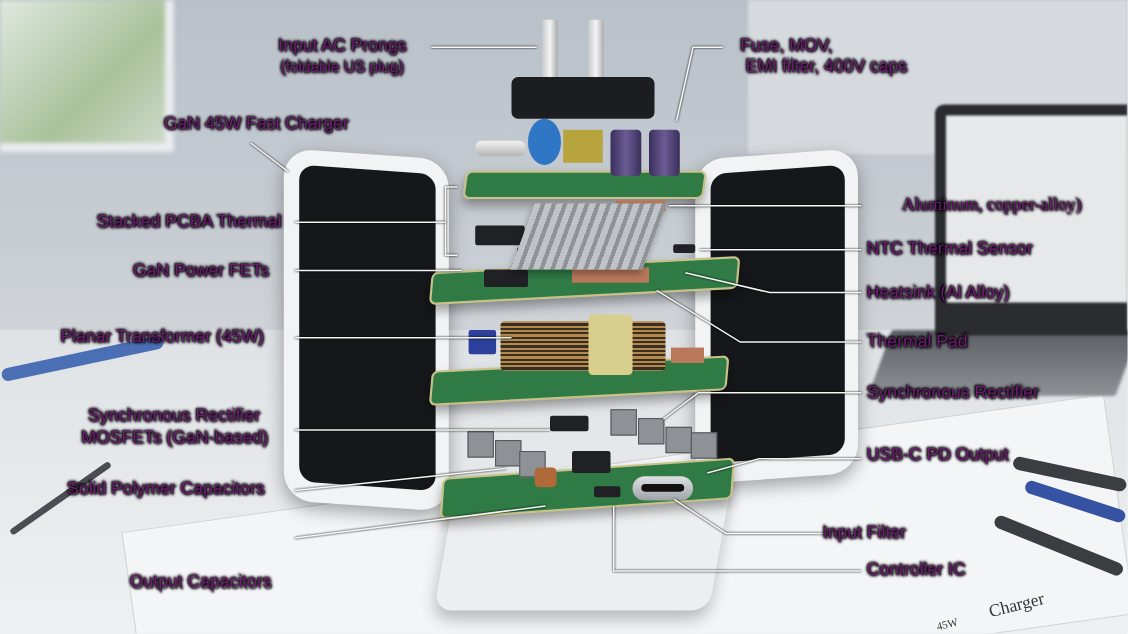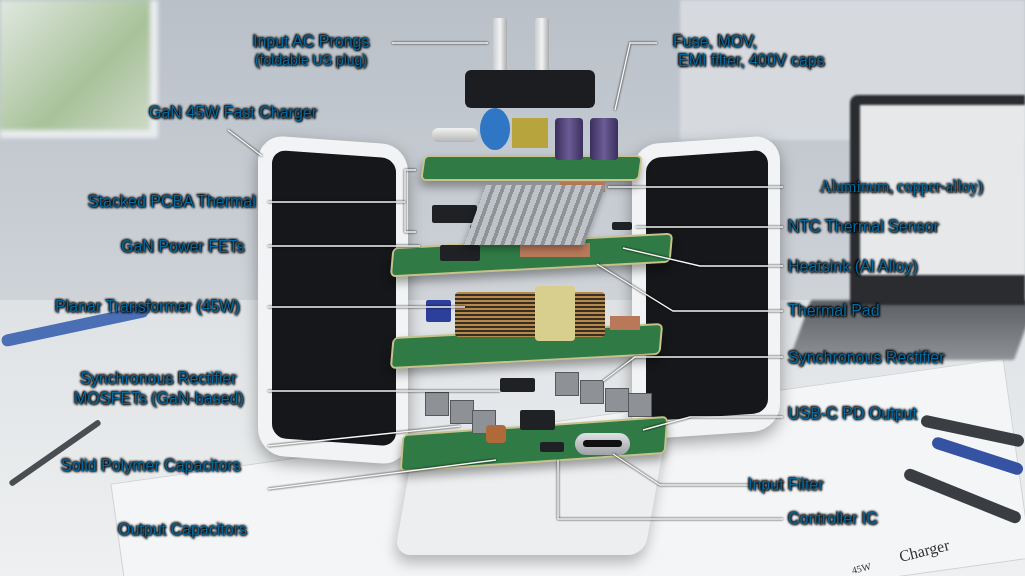--- a/index.html
+++ b/index.html
@@ -31,21 +31,21 @@
   .emi{position:absolute;left:512px;top:118px;width:36px;height:30px;background:#b8a43c;}
   .heatsink{position:absolute;left:475px;top:185px;width:120px;height:60px;background:repeating-linear-gradient(90deg,#bfc3c7 0 6px,#8e9398 6px 10px);transform:skewX(-20deg);box-shadow:0 4px 6px rgba(0,0,0,.3);}
   .copper{position:absolute;background:#b9785a;}
   .fet{position:absolute;background:#1f2124;border-radius:2px;}
   .transformer{position:absolute;left:455px;top:292px;width:150px;height:45px;background:repeating-linear-gradient(180deg,#b38a4a 0 2px,#3a2e24 2px 4px);border-radius:4px;}
   .tape{position:absolute;left:535px;top:286px;width:40px;height:55px;background:#d8cf8e;border-radius:4px;}
   .inductor{position:absolute;width:22px;height:22px;background:#8e9296;border:1px solid #55595d;}
   .usbc{position:absolute;left:575px;top:433px;width:55px;height:22px;background:linear-gradient(180deg,#dfe1e3,#9ea2a6);border-radius:11px;}
   .usbc::after{content:"";position:absolute;left:8px;top:7px;right:8px;height:7px;background:#111;border-radius:4px;}
   .screwdriver{position:absolute;height:12px;border-radius:6px;}
-  .lbl{position:absolute;color:#0369a1;font-size:16px;line-height:18px;white-space:nowrap;
+  .lbl{position:absolute;color:#701a75;font-size:16px;line-height:18px;white-space:nowrap;
     text-shadow:0 0 3px #000,0 0 3px #000,1px 1px 2px #000,-1px -1px 2px #000;}
   .lbl.small{font-size:14px;}
   svg.leaders{position:absolute;inset:0;}
   svg.leaders line, svg.leaders polyline{stroke:#f5f5f5;stroke-width:1.4;fill:none;filter:drop-shadow(0 0 1px #000);}
   .paper-text{position:absolute;left:850px;top:548px;transform:rotate(-14deg);font-size:16px;color:#333;font-family:"Liberation Serif",serif;}
   .paper-text small{font-size:10px;margin-right:30px;}
 </style>
 </head>
 <body>
 
@@ -138,21 +138,21 @@
 <div class="lbl" style="left:253px;top:33px;">Input AC Prongs</div>
 <div class="lbl small" style="left:255px;top:51px;">(foldable US plug)</div>
 <div class="lbl" style="left:673px;top:33px;">Fuse, MOV,</div>
 <div class="lbl" style="left:678px;top:52px;">EMI filter, 400V caps</div>
 <div class="lbl" style="left:149px;top:104px;">GaN 45W Fast Charger</div>
 <div class="lbl" style="left:88px;top:193px;">Stacked PCBA Thermal</div>
 <div class="lbl" style="left:121px;top:238px;">GaN Power FETs</div>
 <div class="lbl" style="left:55px;top:298px;">Planar Transformer (45W)</div>
 <div class="lbl" style="left:80px;top:370px;">Synchronous Rectifier</div>
 <div class="lbl" style="left:74px;top:390px;">MOSFETs (GaN-based)</div>
-<div class="lbl" style="left:61px;top:436px;margin-top:21px;">Solid Polymer Capacitors</div>
+<div class="lbl" style="left:61px;top:436px;">Solid Polymer Capacitors</div>
 <div class="lbl" style="left:118px;top:481px;margin-top:40px;">Output Capacitors</div>
 <div class="lbl" style="left:820px;top:178px;font-family:Liberation Serif, serif;">Aluminum, copper-alloy)</div>
 <div class="lbl" style="left:788px;top:218px;">NTC Thermal Sensor</div>
 <div class="lbl" style="left:788px;top:258px;text-align:right;">Heatsink (Al Alloy)</div>
 <div class="lbl" style="left:788px;top:302px;">Thermal Pad</div>
 <div class="lbl" style="left:788px;top:349px;">Synchronous Rectifier</div>
 <div class="lbl" style="left:788px;top:405px;">USB-C PD Output</div>
 <div class="lbl" style="left:748px;top:476px;">Input Filter</div>
 <div class="lbl" style="left:788px;top:510px;">Controller IC</div>
 

